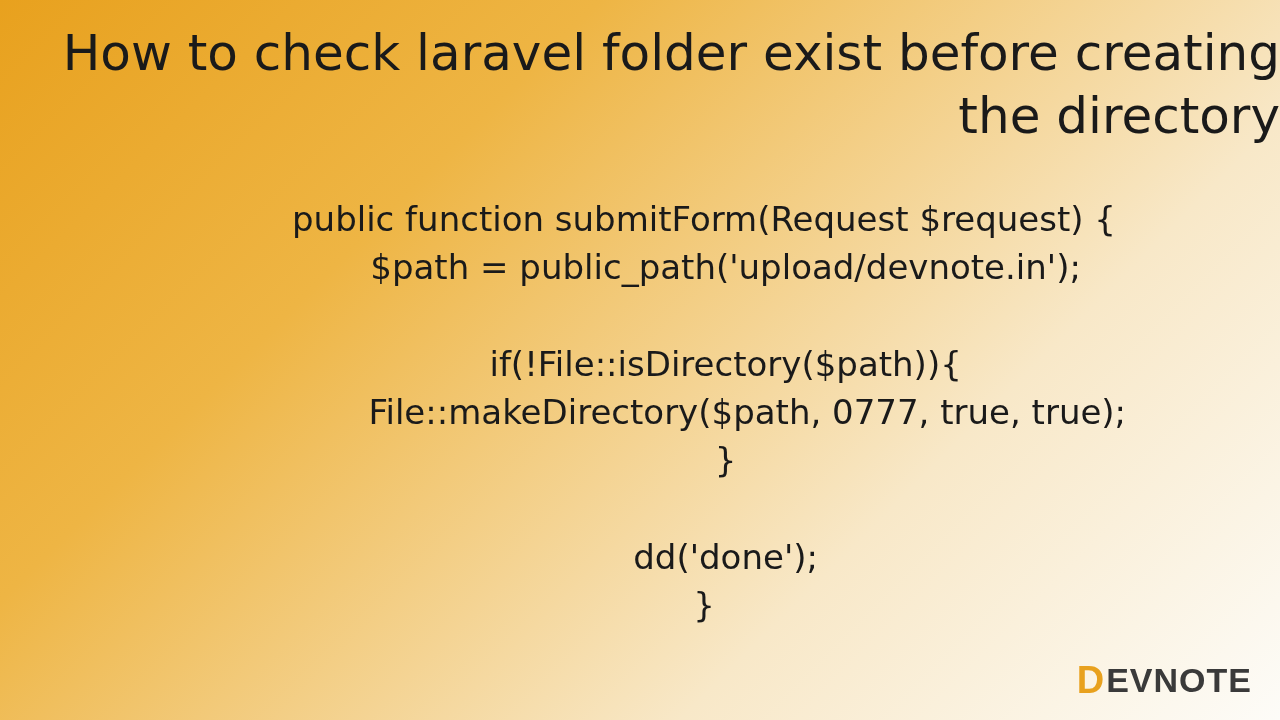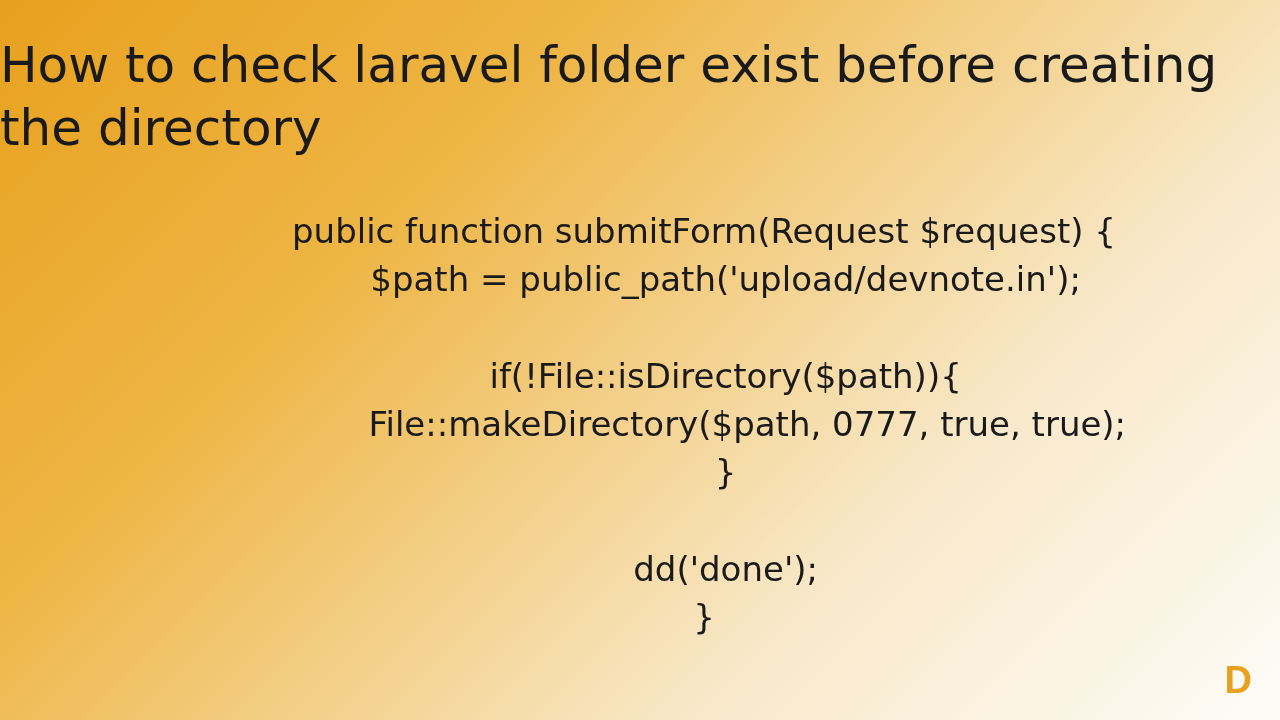--- a/index.html
+++ b/index.html
@@ -9,25 +9,25 @@
   }
   body {
     width: 1280px;
     height: 720px;
     background: linear-gradient(135deg, #e8a11e 0%, #eeb544 30%, #f8e8c8 70%, #fdfcf8 100%);
     font-family: "DejaVu Sans", "Verdana", sans-serif;
     position: relative;
     overflow: hidden;
   }
   .title {
-    text-align: left;
+    text-align: right;
     font-size: 50px;
     font-weight: 400;
     color: #1a1a1a;
-    padding-top: 34px;
+    padding-top: 22px;
     line-height: 1.25;
   }
   .code-block {
     margin-top: 48px;
     margin-left: 128px;
     font-size: 34px;
     color: #1a1a1a;
     line-height: 1.42;
     white-space: pre;
     font-family: "DejaVu Sans", "Verdana", sans-serif;
@@ -67,13 +67,14 @@
 
     if(!File::isDirectory($path)){
         File::makeDirectory($path, 0777, true, true);
     }
 
     dd('done');
 }</div>
 
 <div class="logo">
   <span class="logo-d">D</span>
+    <span class="logo-rest">EVNOTE</span>
 </div>
 
 </body></html>

